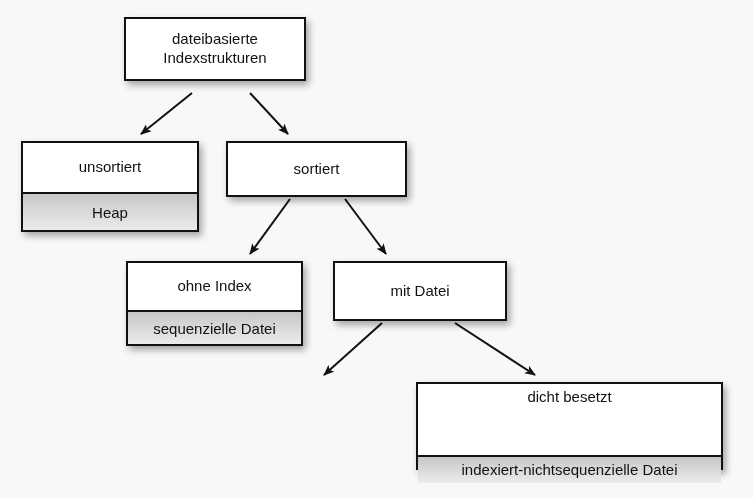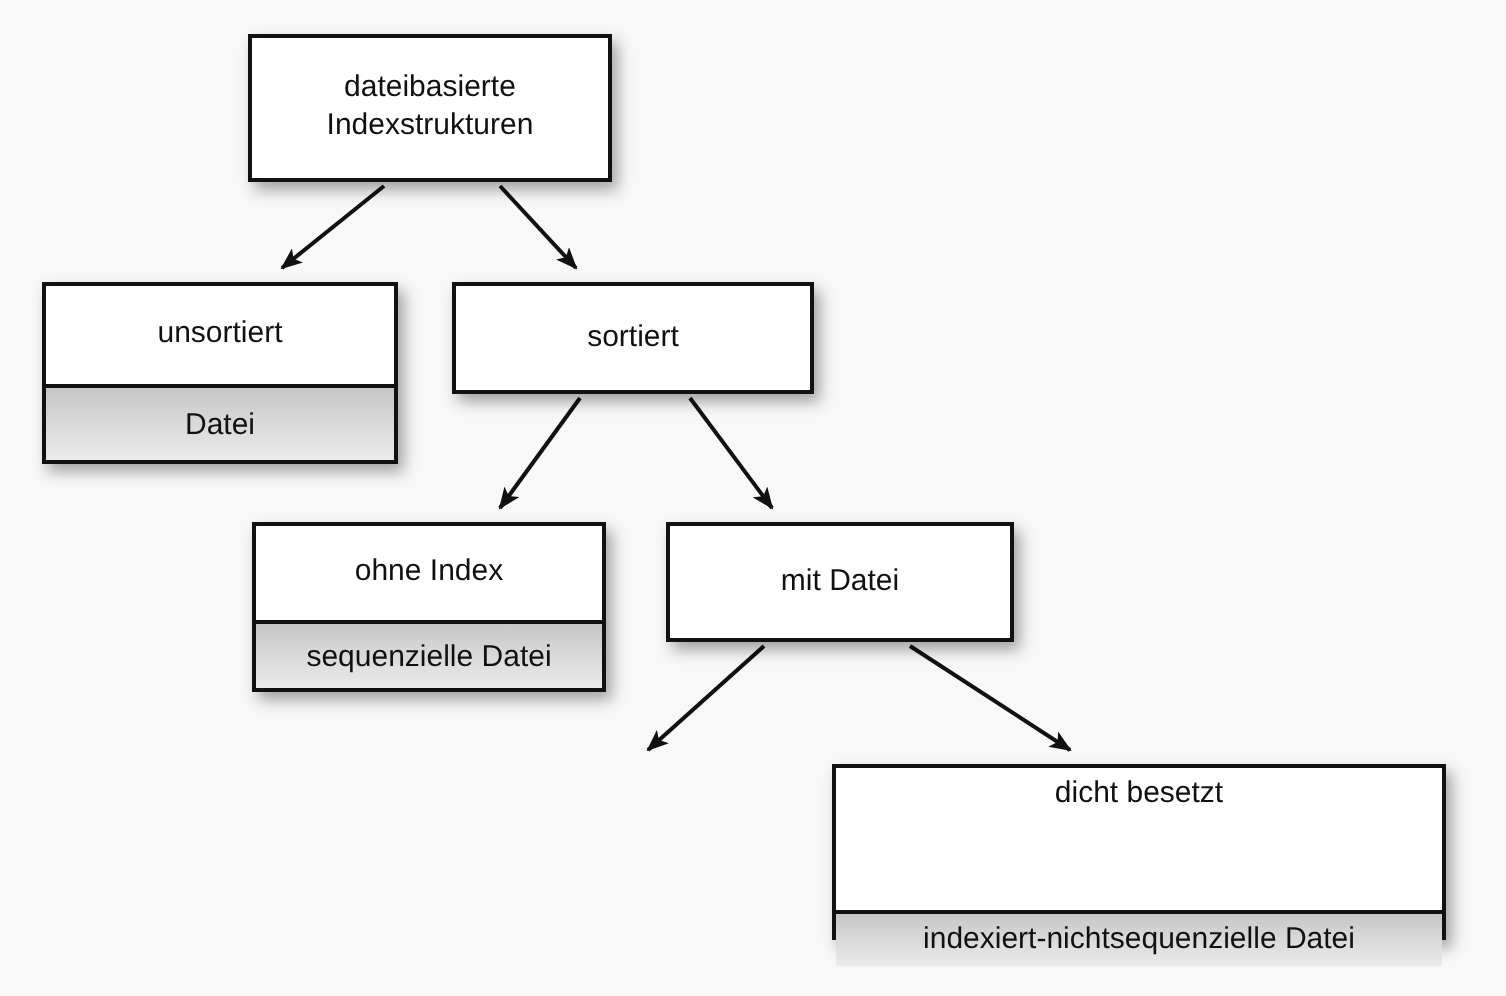--- a/index.html
+++ b/index.html
@@ -60,21 +60,21 @@
     color: #111111;
     display: flex;
     align-items: center;
     justify-content: center;
     text-align: center;
     font-size: 15px;
     padding: 4px 8px;
     box-sizing: border-box;
   }
   
-  #node-root      { left: 124px; top: 17px;  width: 182px; height: 74px; }
+  #node-root      { left: 124px; top: 17px;  width: 182px; height: 64px; }
   #node-unsorted  { left: 21px;  top: 141px; width: 178px; height: 91px; }
   #node-sorted    { left: 226px; top: 141px; width: 181px; height: 56px; }
   #node-noindex   { left: 126px; top: 261px; width: 177px; height: 85px; }
   #node-withindex { left: 333px; top: 261px; width: 174px; height: 60px; }
   #node-sparse    { left: 166px; top: 382px; width: 224px; height: 88px; }
   #node-dense     { left: 416px; top: 382px; width: 307px; height: 88px; }
 
   #node-unsorted  .node-sub { height: 38px; }
   #node-noindex   .node-sub { height: 34px; }
   #node-sparse    .node-sub { height: 40px; }
@@ -105,21 +105,21 @@
     <line x1="455" y1="323" x2="535" y2="375" stroke="#111111" stroke-width="2" marker-end="url(#arrowhead)"></line>
   </svg>
 
   <div class="node" id="node-root">
     <div class="node-title">dateibasierte
 Indexstrukturen</div>
   </div>
 
   <div class="node" id="node-unsorted">
     <div class="node-title">unsortiert</div>
-    <div class="node-sub">Datei</div>
+    <div class="node-sub">Heap</div>
   </div>
 
   <div class="node" id="node-sorted">
     <div class="node-title">sortiert</div>
   </div>
 
   <div class="node" id="node-noindex">
     <div class="node-title">ohne Index</div>
     <div class="node-sub">sequenzielle Datei</div>
   </div>

